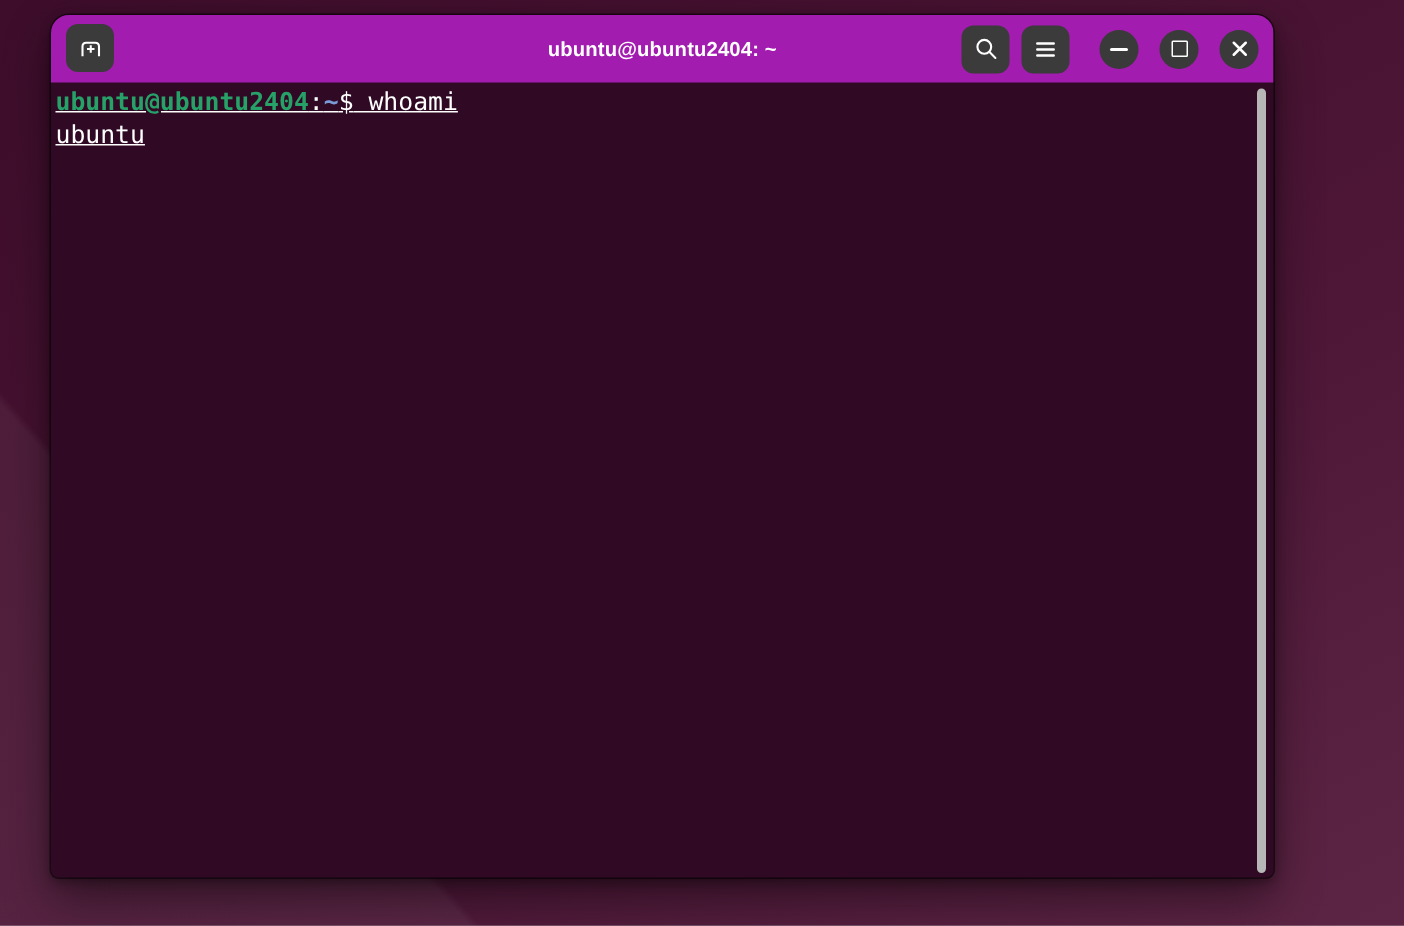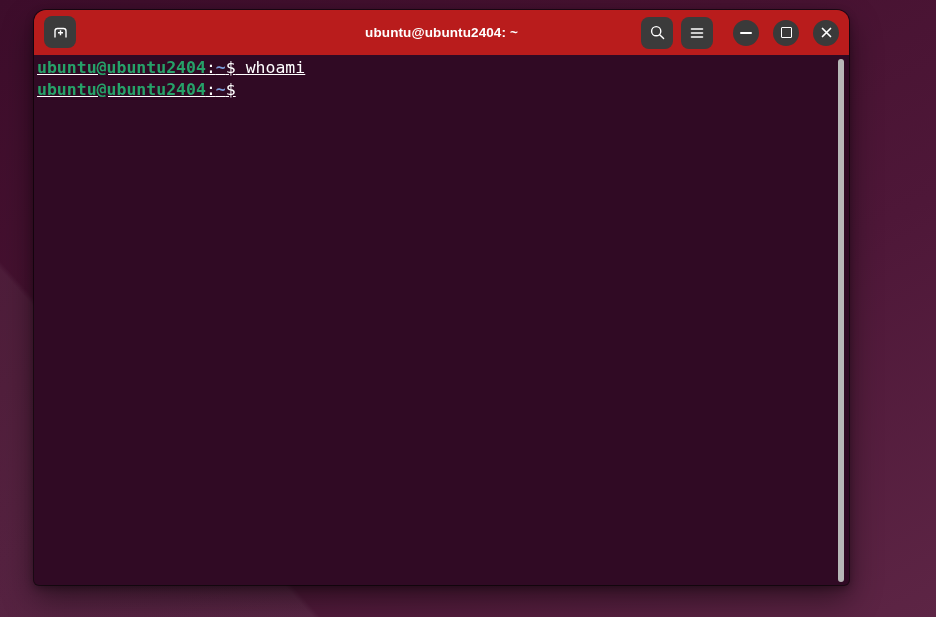--- a/index.html
+++ b/index.html
@@ -21,21 +21,21 @@
     background: #300a24;
     box-shadow: 0 0 0 1px rgba(0,0,0,0.55), 0 14px 32px rgba(0,0,0,0.45), 0 3px 8px rgba(0,0,0,0.35);
     overflow: hidden;
   }
 
   
   .titlebar {
     position: absolute;
     left: 0; top: 0; right: 0;
     height: 45px;
-    background: #b91c1c;
+    background: #a21caf;
     display: flex;
     align-items: center;
   }
   .tb-btn {
     border: none;
     cursor: pointer;
     display: flex;
     align-items: center;
     justify-content: center;
     color: #ffffff;
@@ -161,20 +161,20 @@
             <path d="M2.5 2.5 L10.5 10.5 M10.5 2.5 L2.5 10.5" stroke="#ffffff" stroke-width="1.7" stroke-linecap="round"></path>
           </svg>
         </span>
       </button>
 
     </div>
   </div>
 
   <div class="terminal">
     <div class="line"><span class="u-host">ubuntu@ubuntu2404</span><span class="t-plain">:</span><span class="t-path">~</span><span class="t-plain">$</span><span class="t-plain"> whoami</span></div>
-    <div class="line"><span class="u-host">ubuntu@ubuntu2404</span><span class="t-plain">:</span><span class="t-path">~</span><span class="t-plain">$</span><span class="t-plain"></span></div>
+    <div class="line"><span class="t-plain">ubuntu</span></div>
   </div>
 
   <div class="scrollbar-track">
     <div class="scrollbar-thumb"></div>
   </div>
 
 </div>
 
 </body></html>

